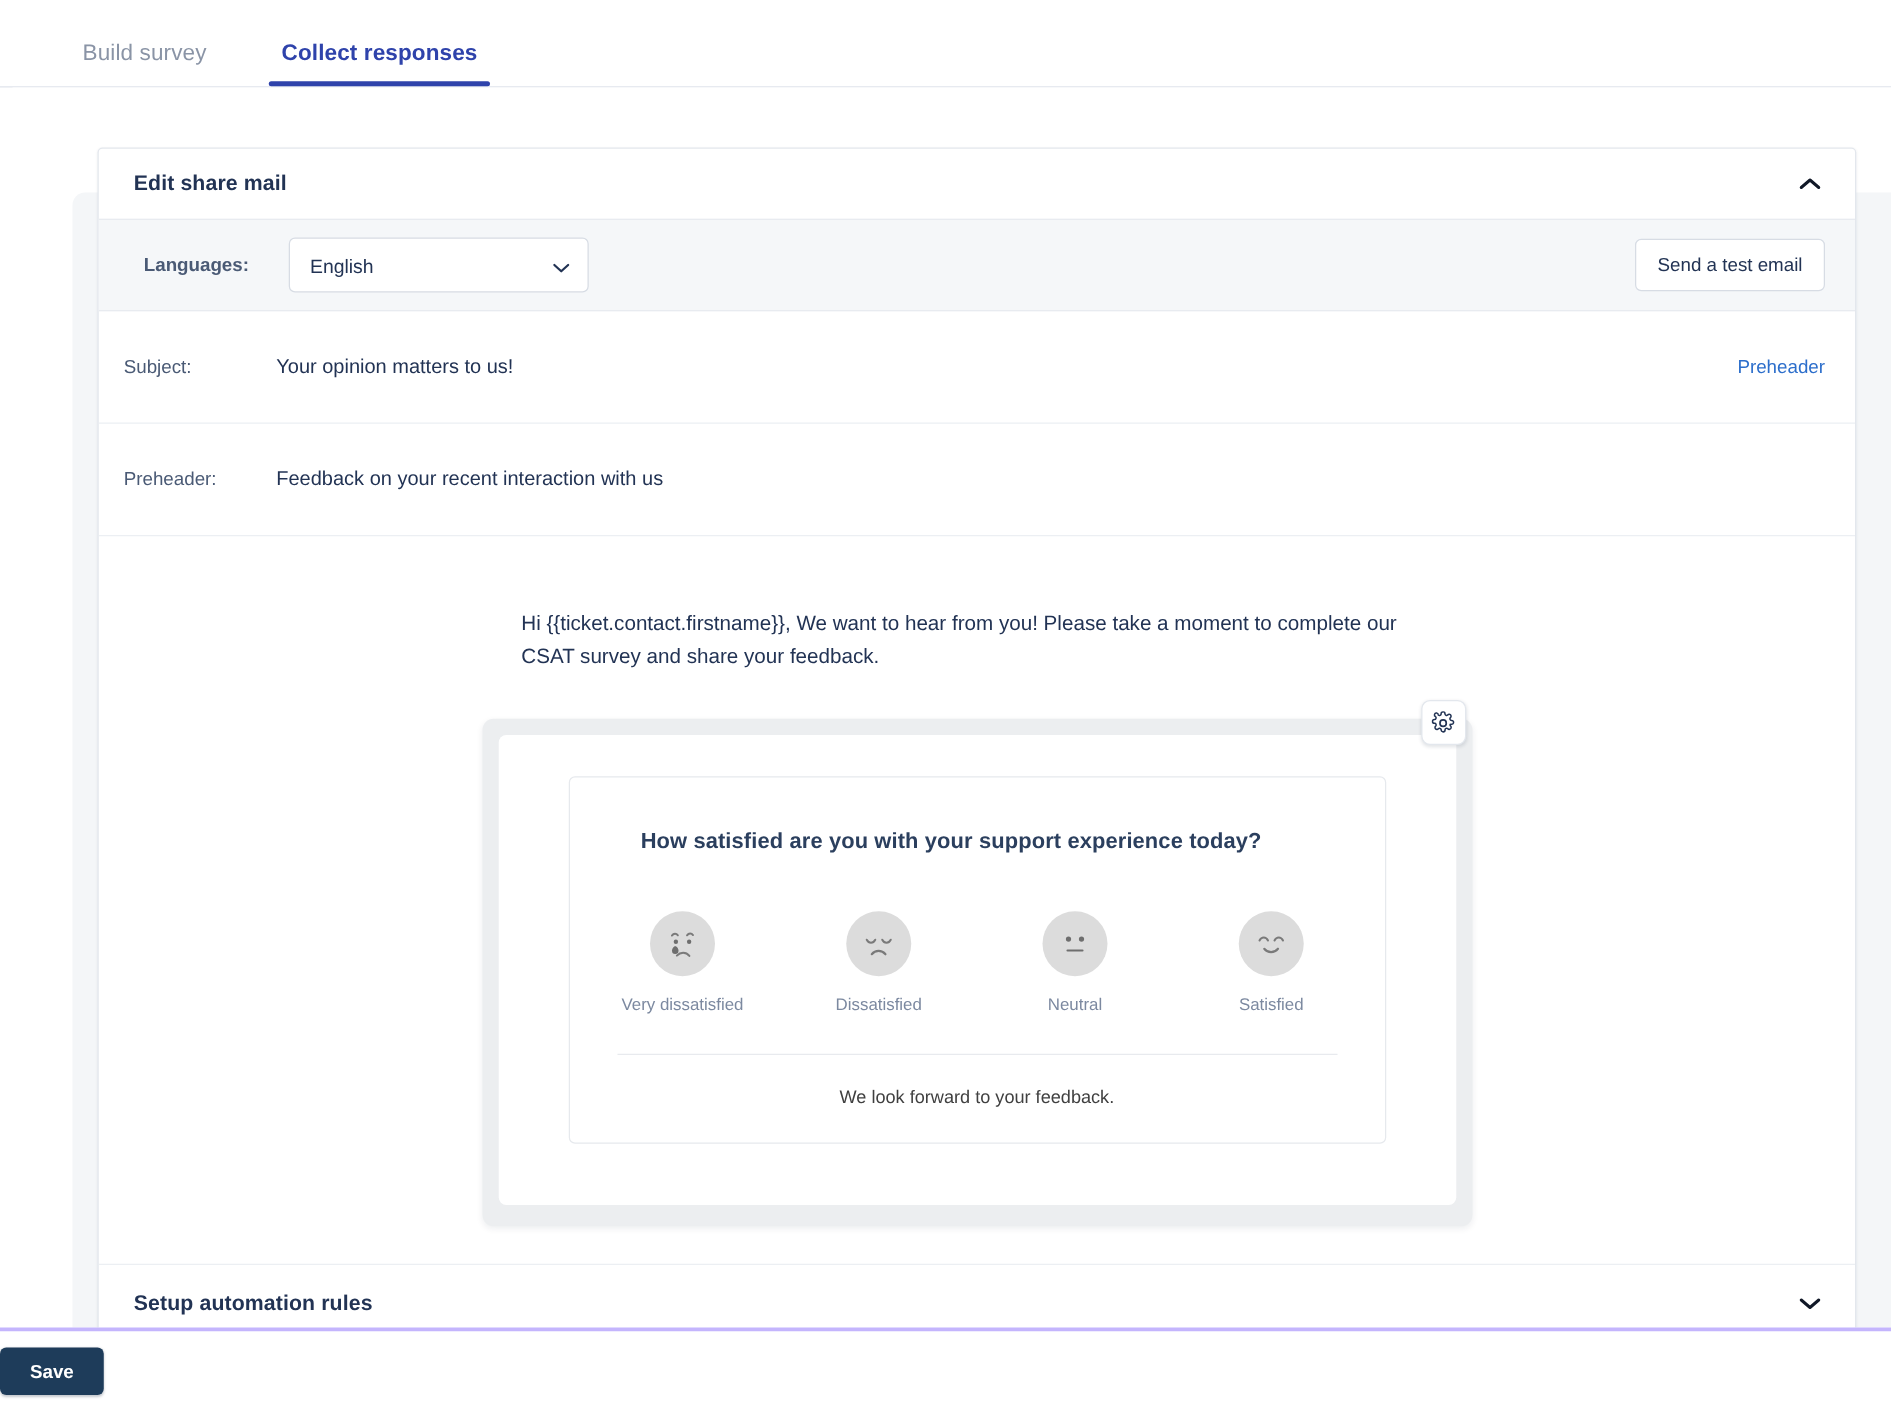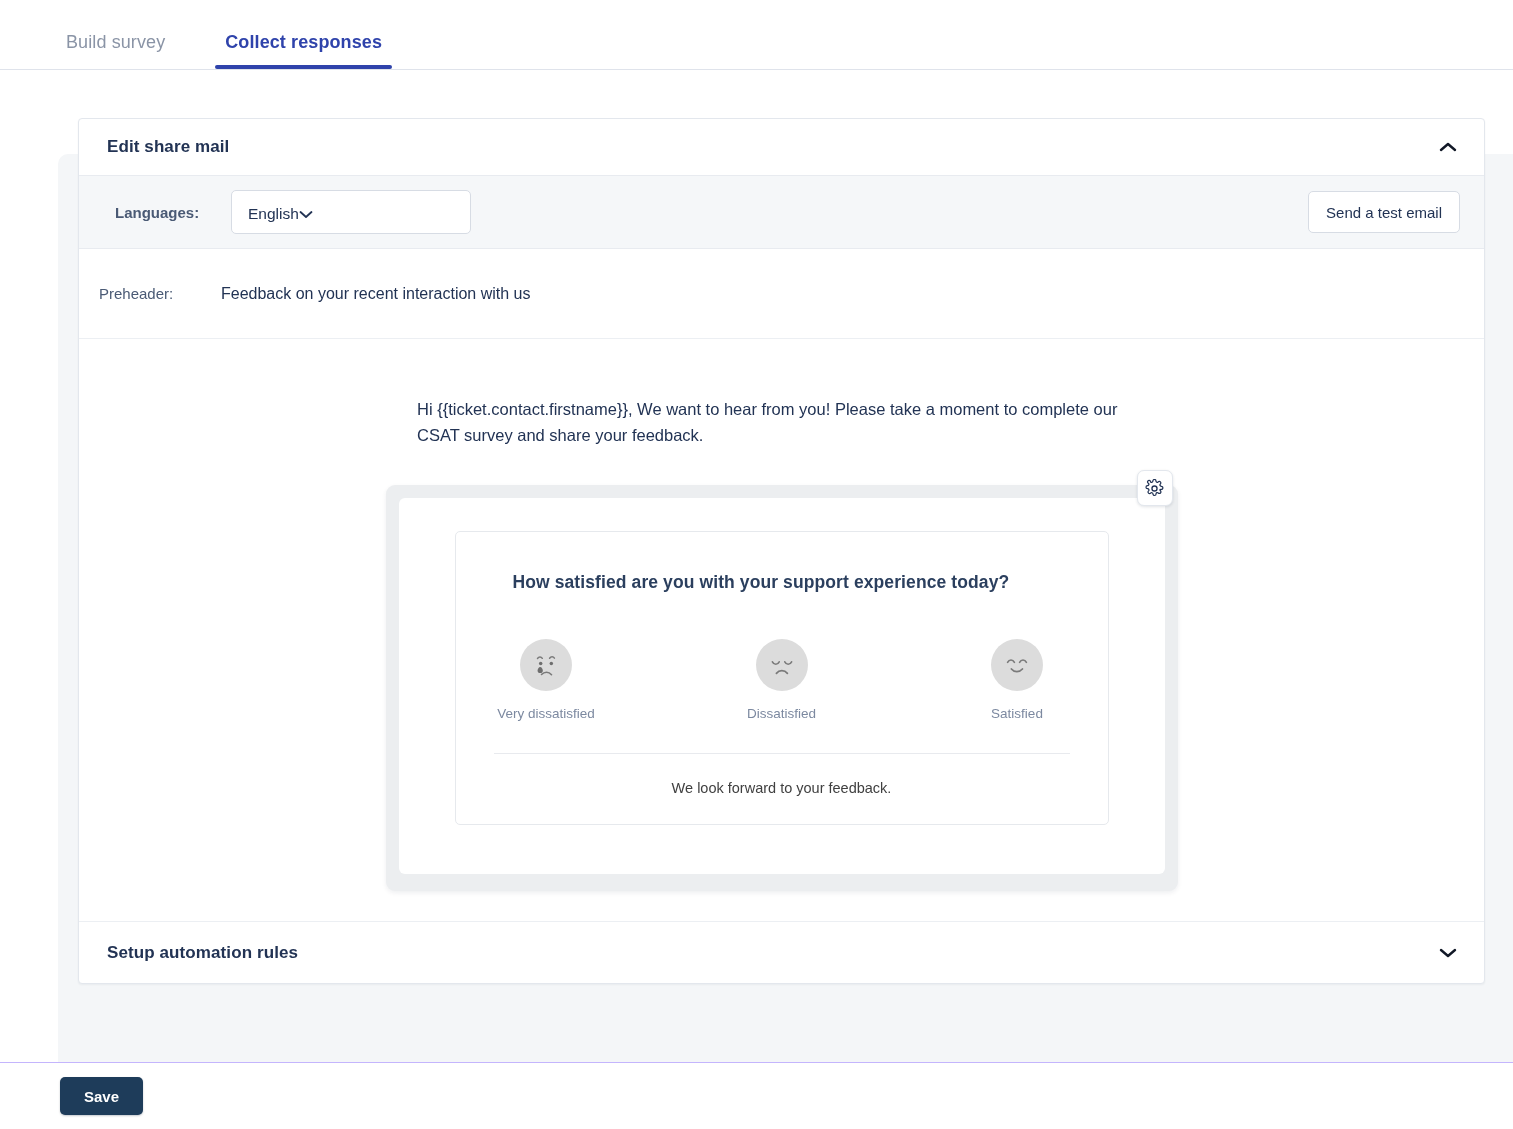--- a/index.html
+++ b/index.html
@@ -56,21 +56,21 @@
   .chev svg { display:block; }
 
   .lang-row {
     height:74px; background:#f5f7f9; border-top:1px solid #e8ebf0;
     border-bottom:1px solid #e8ebf0;
     display:flex; align-items:center; padding:0 24px 0 20px;
   }
   .lang-label { font-size:15px; color:#4a5a75; margin-left:16px; width:116px;font-weight:bold; }
   .select {
     width:240px; height:44px; background:#fff; border:1px solid #d7dce4; border-radius:5px;
-    display:flex; align-items:center; 
+    display:flex; align-items:center; justify-content:space-between;
     padding:4px 14px 0 16px; font-size:15.5px; color:#223354; cursor:pointer;
   }
   .select .caret { color:#223354; display:flex; }
   .spacer { flex:1; }
   .btn-outline {
     height:42px; padding:0 17px; background:#fff; border:1px solid #d7dce4;
     border-radius:5px; font-size:15px; color:#223354; cursor:pointer;
     font-family:inherit; display:flex; align-items:center;
   }
 
@@ -126,22 +126,22 @@
   .accordion-row {
     height:62px; border-top:1px solid #eceff3;
     display:flex; align-items:center; justify-content:space-between;
     padding:0 26px 0 28px; cursor:pointer;
   }
   .accordion-title { font-size:17px; color:#223354; font-weight:600; letter-spacing:.1px; }
 
   
   .bottombar {
     position:absolute; left:0; top:1062px; width:1513px; height:67px;
-    background:#ffffff; border-top:1px solid #c4b5fd;
-    display:flex; align-items:center; padding-left:60px;
+    background:#ffffff; border-top:3px solid #c4b5fd;
+    display:flex; align-items:center; 
   }
   .btn-primary {
     height:38px; padding:0 24px; background:#1e3c5a; color:#fff;
     border:none; border-radius:5px; font-size:15px; font-weight:600;
     cursor:pointer; font-family:inherit;
     box-shadow:0 1px 2px rgba(20,35,60,.25);
   }
 </style>
 </head>
 <body>
@@ -179,20 +179,26 @@
         <span class="caret">
           <svg width="14" height="9" viewBox="0 0 14 9" fill="none">
             <path d="M1.5 2 L7 7 L12.5 2" stroke="#223354" stroke-width="1.8" stroke-linecap="round" stroke-linejoin="round"></path>
           </svg>
         </span>
       </div>
       <div class="spacer"></div>
       <button class="btn-outline">Send a test email</button>
     </div>
 
+    <div class="field-row">
+      <div class="field-label">Subject:</div>
+      <div class="field-value">Your opinion matters to us!</div>
+      <div class="spacer"></div>
+      <div class="link">Preheader</div>
+    </div>
 
     <div class="field-row">
       <div class="field-label">Preheader:</div>
       <div class="field-value">Feedback on your recent interaction with us</div>
     </div>
 
     <div class="body-area">
       <div class="body-text">Hi {{ticket.contact.firstname}}, We want to hear from you! Please take a moment to complete our CSAT survey and share your feedback.</div>
 
       <div class="preview-outer">
@@ -227,20 +233,30 @@
                 <div class="face-circle">
                   <svg width="34" height="34" viewBox="0 0 34 34" fill="none">
                     <path d="M7.4 13.8c1.6 3.2 5.2 3.2 6.8 0" stroke="#7a7a7a" stroke-width="1.6" stroke-linecap="round"></path>
                     <path d="M19.8 13.8c1.6 3.2 5.2 3.2 6.8 0" stroke="#7a7a7a" stroke-width="1.6" stroke-linecap="round"></path>
                     <path d="M11.4 25.4c2.9-3.6 8-3.6 11 0" stroke="#7a7a7a" stroke-width="1.7" stroke-linecap="round"></path>
                   </svg>
                 </div>
                 <div class="face-label">Dissatisfied</div>
               </div>
 
+              <div class="face-col">
+                <div class="face-circle">
+                  <svg width="34" height="34" viewBox="0 0 34 34" fill="none">
+                    <circle cx="11.8" cy="13.2" r="2.1" fill="#6e6e6e"></circle>
+                    <circle cx="22.2" cy="13.2" r="2.1" fill="#6e6e6e"></circle>
+                    <path d="M11 22.4h12" stroke="#6e6e6e" stroke-width="1.7" stroke-linecap="round"></path>
+                  </svg>
+                </div>
+                <div class="face-label">Neutral</div>
+              </div>
 
               <div class="face-col">
                 <div class="face-circle">
                   <svg width="34" height="34" viewBox="0 0 34 34" fill="none">
                     <path d="M7.6 14.4c1.6-3.2 5.2-3.2 6.8 0" stroke="#7a7a7a" stroke-width="1.6" stroke-linecap="round"></path>
                     <path d="M19.6 14.4c1.6-3.2 5.2-3.2 6.8 0" stroke="#7a7a7a" stroke-width="1.6" stroke-linecap="round"></path>
                     <path d="M11.4 21c2.9 3.6 8 3.6 11 0" stroke="#7a7a7a" stroke-width="1.7" stroke-linecap="round"></path>
                   </svg>
                 </div>
                 <div class="face-label">Satisfied</div>

